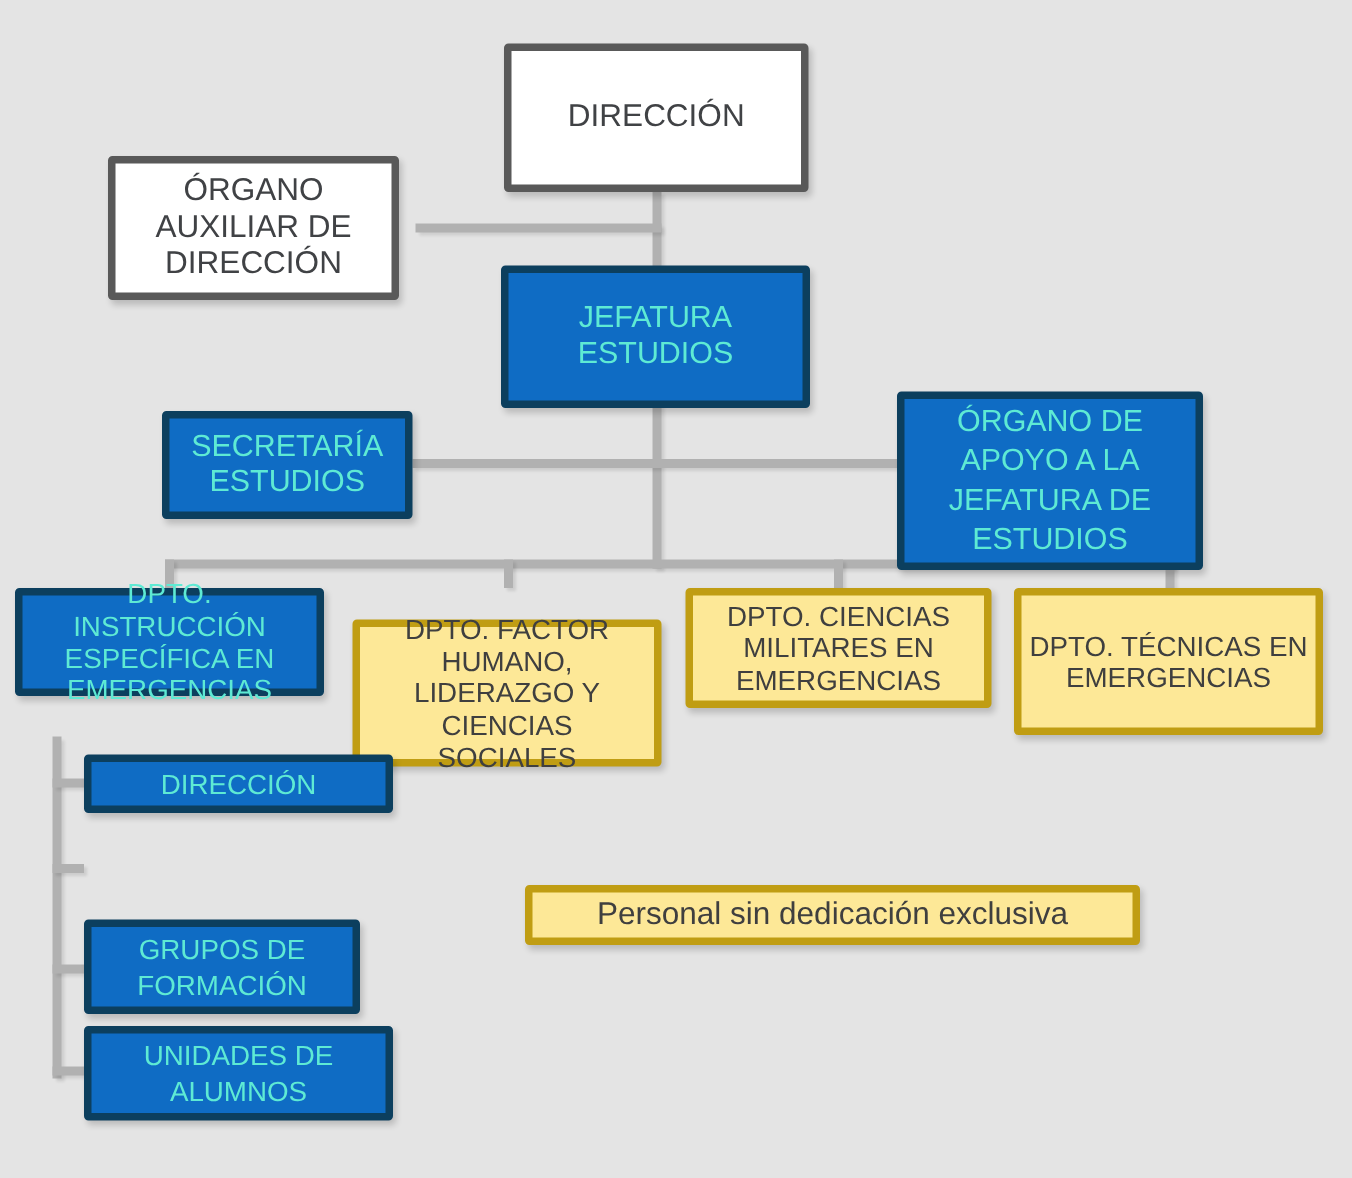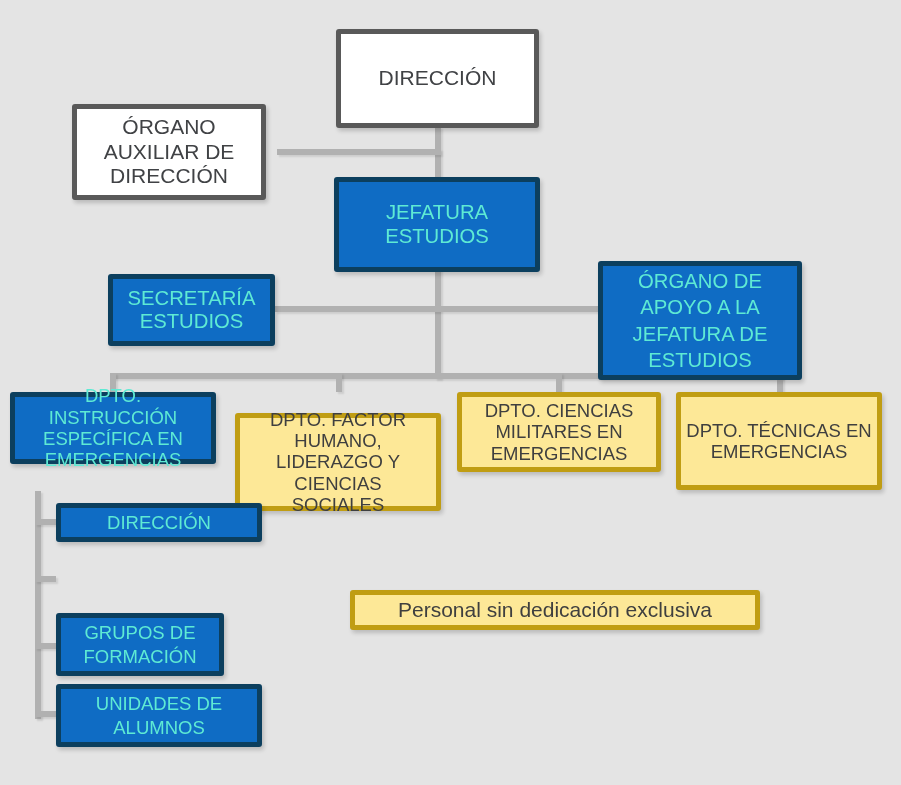--- a/index.html
+++ b/index.html
@@ -67,21 +67,21 @@
   #n-organo-auxiliar { left: 72px;  top: 104px; width: 194px; height: 96px; padding: 0 0; }
   #n-jefatura        { left: 334px; top: 177px; width: 206px; height: 95px; }
   #n-secretaria      { left: 108px; top: 274px; width: 167px; height: 72px; padding: 0 6px; }
   #n-organo-apoyo    { left: 598px; top: 249px; width: 204px; height: 119px; line-height: 26.4px; padding: 0 4px; margin-top: 12px; }
   #n-dpto-instruccion{ left: 10px;  top: 392px; width: 206px; height: 72px; line-height: 21.4px; padding: 0 10px; }
   #n-dpto-factor     { left: 235px; top: 376px; width: 206px; height: 98px; padding: 0 16px; margin-top: 37px; }
   #n-dpto-ciencias   { left: 457px; top: 392px; width: 204px; height: 80px; padding: 0 8px; }
   #n-dpto-tecnicas   { left: 676px; top: 392px; width: 206px; height: 98px; padding: 0 2px; }
   #n-direccion-sub   { left: 56px;  top: 503px; width: 206px; height: 39px; line-height: 23px; }
   #n-jefaturas-cursos{ left: 56px;  top: 548px; width: 206px; height: 62px; line-height: 23.3px; }
-  #n-grupos-formacion{ left: 56px;  top: 613px; width: 168px; height: 63px; line-height: 23.3px; }
+  #n-grupos-formacion{ left: 56px;  top: 613px; width: 184px; height: 63px; line-height: 23.3px; }
   #n-unidades-alumnos{ left: 56px;  top: 684px; width: 206px; height: 63px; line-height: 23.3px; }
   #n-legend          { left: 350px; top: 590px; width: 410px; height: 40px; font-size: 21px; line-height: 24px; }
 
   
   #c-top-vert      { left: 435px; top: 127px; width: 6px;  height: 252px; }
   #c-aux-horiz     { left: 277px; top: 149px; width: 164px; height: 6px; }
   #c-row2-horiz    { left: 275px; top: 306px; width: 323px; height: 6px; }
   #c-trunk         { left: 110px; top: 373px; width: 673px; height: 6px; }
   #c-stub-1        { left: 110px; top: 373px; width: 6px;  height: 19px; }
   #c-stub-2        { left: 336px; top: 373px; width: 6px;  height: 19px; }

